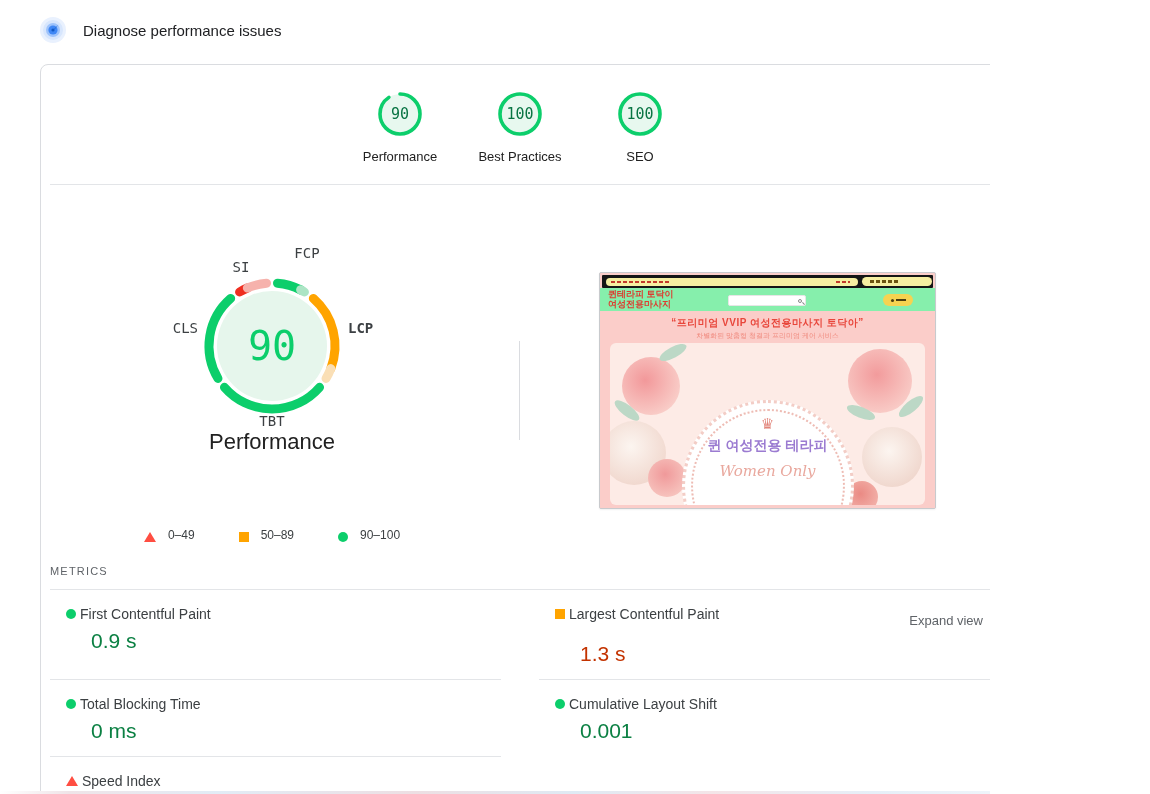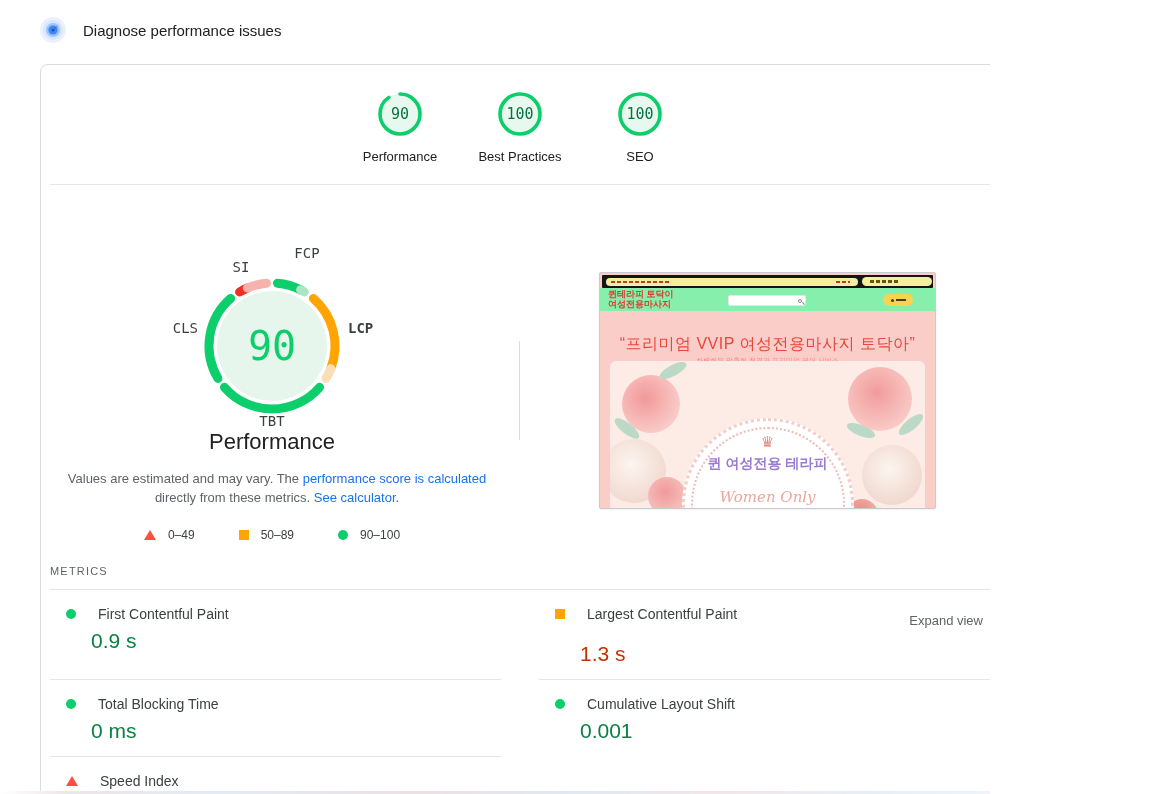--- a/index.html
+++ b/index.html
@@ -34,21 +34,21 @@
   .wl-fcp { left:266px; top:0; transform:translateX(-50%); }
   .wl-cls { left:157px; top:75px; transform:translateX(-100%); }
   .wl-lcp { left:307px; top:75px;font-weight:bold; }
   .wl-tbt { left:231px; top:168px; transform:translateX(-50%); }
   .gauge-title { position:absolute; top:184px; left:0; width:462px; text-align:center;
                  font-size:22px; color:#212121; }
   .gauge-note { position:absolute; top:224px; left:21px; width:430px; text-align:center;
                 font-size:13px; line-height:19px; color:#5f6368; }
   .gauge-note a { color:#1a73e8; text-decoration:none; cursor:pointer; }
   .legend-row { position:absolute; top:283px; left:0; width:462px; display:flex; justify-content:center; gap:44px; }
-  .legend-item { display:flex; align-items:center; gap:12px; font-size:12px; color:#3c4043; }
+  .legend-item { display:flex; align-items:flex-end; gap:12px; font-size:12px; color:#3c4043; }
 
   
   .dot-pass { width:10px; height:10px; border-radius:50%; background:#0cce6b; flex:none; }
   .sq-average { width:10px; height:10px; background:#ffa400; flex:none; }
   .tri-fail { width:0; height:0; border-left:6px solid transparent; border-right:6px solid transparent;
               border-bottom:10px solid #ff4e42; flex:none; }
 
   .mid-divider { position:absolute; left:478px; top:276px; width:1px; height:99px; background:#dadce0; }
 
   
@@ -67,42 +67,42 @@
   .thumb-search { position:absolute; left:128px; top:7px; width:78px; height:11px; background:#fff;
                   border:1px solid #e6e6e6; border-radius:2px; display:flex; align-items:center; padding:0 3px; }
   .thumb-search-ph { flex:1; font-size:5px; color:#999; overflow:hidden; white-space:nowrap; }
   .mag { width:4px; height:4px; border:1px solid #8a8a8a; border-radius:50%; position:relative; flex:none; }
   .mag::after { content:""; position:absolute; left:3px; top:3px; width:3px; height:1px; background:#8a8a8a; transform:rotate(45deg); }
   .thumb-btn { position:absolute; left:283px; top:6px; width:30px; height:12px; background:#f6d351; border-radius:6px;
                display:flex; align-items:center; justify-content:center; gap:2px; }
   .thumb-btn i { width:3px; height:3px; border-radius:50%; background:#4a3d10; }
   .thumb-btn b { width:10px; height:2px; background:#4a3d10; }
   .thumb-hero { position:relative; height:199px; background:#fbcdc9; }
-  .thumb-headline { margin-top:23px; text-align:center; font-size:16px; font-weight:normal; color:#e8463b; letter-spacing:.5px; }
+  .thumb-headline { margin-top:5px; text-align:center; font-size:10px; font-weight:bold; color:#e8463b; letter-spacing:.5px; }
   .thumb-subheadline { margin-top:1px; text-align:center; font-size:7px; color:#f08a7e; }
   .thumb-panel { position:absolute; left:10px; right:10px; top:27px; bottom:10px; background:#fdebe6;
                  border-radius:6px; overflow:hidden; }
   .blob { position:absolute; border-radius:50%; }
   .leaf { position:absolute; width:30px; height:11px; border-radius:50%; background:#bcd8c6; }
   .doily { position:absolute; left:50%; top:57px; transform:translateX(-50%); width:172px; height:172px;
            background:#fff; border-radius:50%; border:3px dotted #f3cdc6; text-align:center; }
   .doily::before { content:""; position:absolute; inset:6px; border:2px dotted #eebcb4; border-radius:50%; }
   .doily-crown { margin-top:13px; font-size:15px; color:#e2857b; line-height:16px; }
   .doily-title { margin-top:5px; font-size:14px; font-weight:bold; color:#9b7bd1; }
-  .doily-sub { margin-top:15px; font-family:"DejaVu Serif", serif; font-style:italic; font-size:15px; color:#e9a89e; }
+  .doily-sub { margin-top:7px; font-family:"DejaVu Serif", serif; font-style:italic; font-size:15px; color:#e9a89e; }
 
   
   .metrics-heading { position:absolute; left:9px; top:500px; font-size:11px; letter-spacing:1.2px; color:#5f6368; }
   .expand-view { position:absolute; right:16px; top:500px; font-size:13px; color:#5f6368; cursor:pointer;margin-top:48px; }
   .metrics-divider { position:absolute; top:524px; left:9px; width:940px; height:1px; background:#e3e5e8; }
   .metrics-grid { position:absolute; top:525px; left:9px; width:940px; display:grid;
                   grid-template-columns:1fr 1fr; column-gap:38px; }
   .metric-cell { padding:16px 0 13px 16px; }
   .metric-cell.hasline { border-bottom:1px solid #e3e5e8; }
-  .metric-head { display:flex; align-items:center; gap:22px; }
+  .metric-head { display:flex; align-items:center; gap:4px; }
   .metric-name { font-size:14px; color:#3c4043; }
   .metric-value { margin:7px 0 0 25px; font-size:21px; }
   .val-pass { color:#0b8043; }
   .val-average { color:#c33300;margin-top:20px; }
   .val-fail { color:#d21f0f; }
 
   
   .bottom-strip { position:absolute; left:0; right:0; bottom:0; height:3px; z-index:5;
     background:linear-gradient(90deg,#ffffff 0%,#efe4e8 7%,#e2ecf6 22%,#eddfe3 42%,#dfeaf4 58%,#f4e5e8 72%,#e6eff8 88%,#eef4fa 100%); }
 </style>
@@ -169,21 +169,20 @@
           </g>
         </svg>
         <div class="big-gauge-score">90</div>
       </div>
       <div class="wedge-label wl-si">SI</div>
       <div class="wedge-label wl-fcp">FCP</div>
       <div class="wedge-label wl-cls">CLS</div>
       <div class="wedge-label wl-lcp">LCP</div>
       <div class="wedge-label wl-tbt">TBT</div>
       <div class="gauge-title">Performance</div>
-      <div class="gauge-note"><span>Values are estimated and may vary. The </span><a>performance score is calculated</a><span> directly from these metrics. </span><a>See calculator.</a></div>
       <div class="legend-row">
         <div class="legend-item">
           <span class="tri-fail"></span>
           <span>0–49</span>
         </div>
         <div class="legend-item">
           <span class="sq-average"></span>
           <span>50–89</span>
         </div>
         <div class="legend-item">

